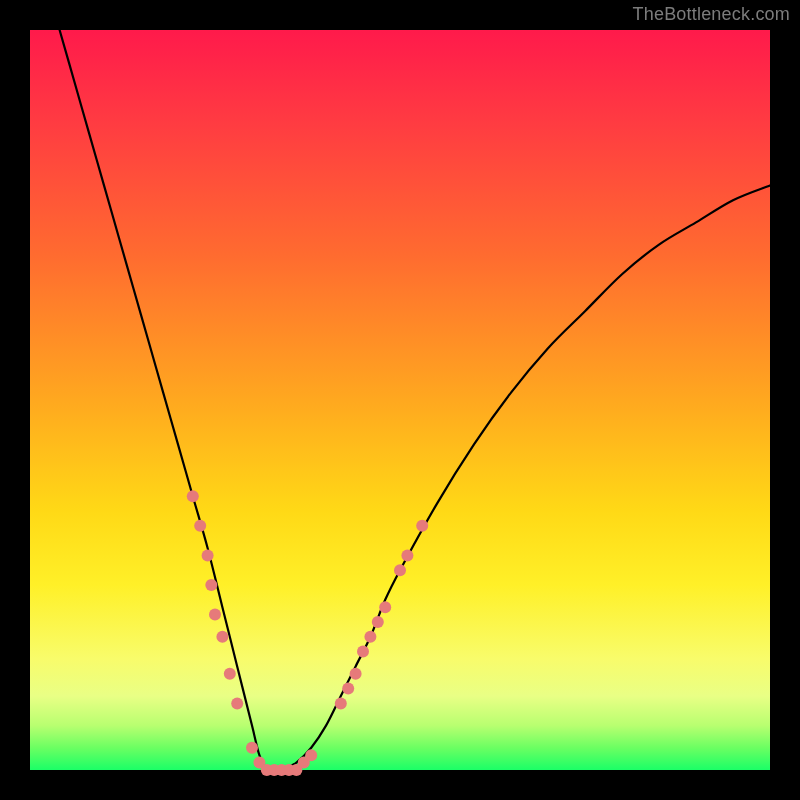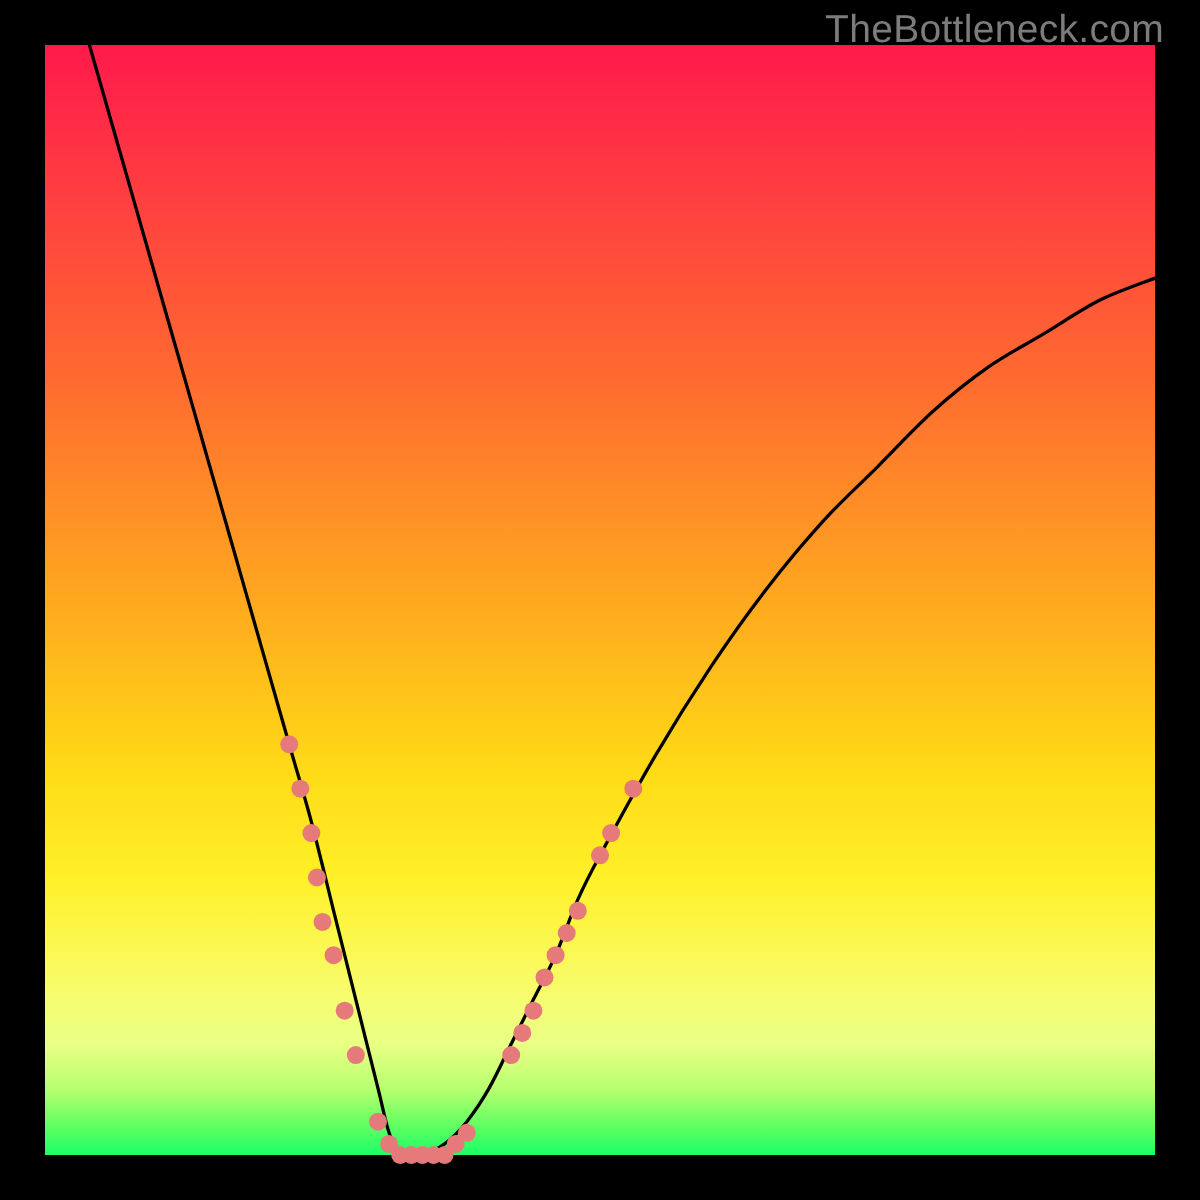--- a/index.html
+++ b/index.html
@@ -38,23 +38,23 @@
       #e9ff85 90%,
       #b8ff70 94%,
       #6bff62 97%,
       #1bff67 100%
     );
   }
 
   .watermark {
     position: absolute;
     top: 4px;
-    right: 24px;
+    right: 10px;
     color: #7c7c7c;
-    font-size: 26px;
+    font-size: 18px;
     font-weight: 400;
     letter-spacing: 0.2px;
     font-family: Arial, Helvetica, sans-serif;
   }
 
   svg.curve-layer {
     position: absolute;
     left: 0;
     top: 0;
     width: 740px;

